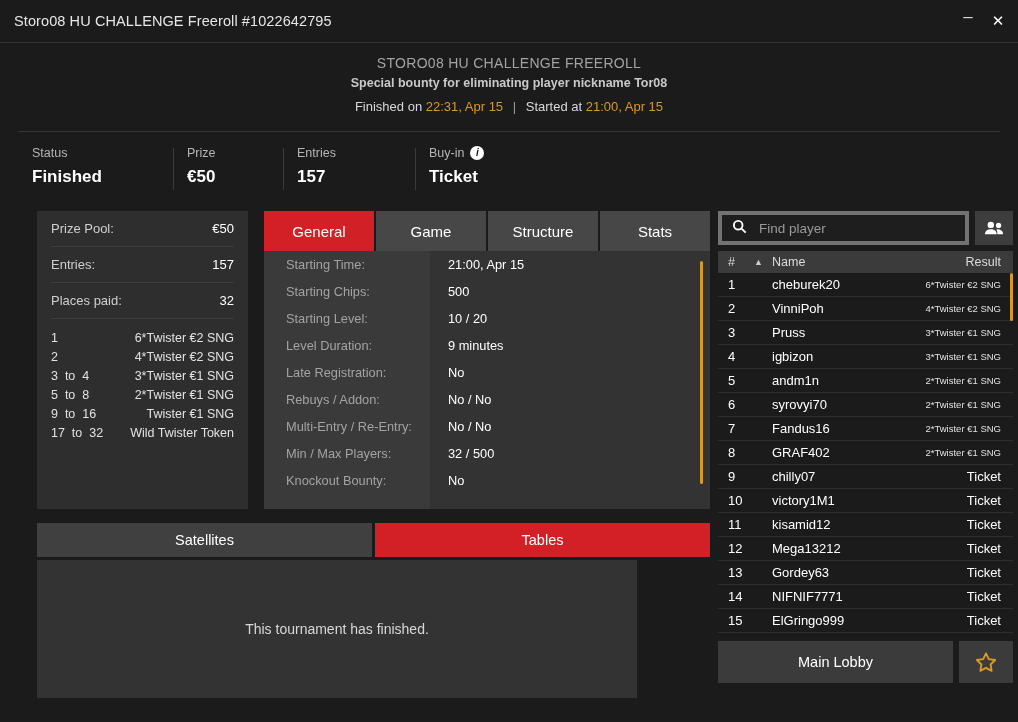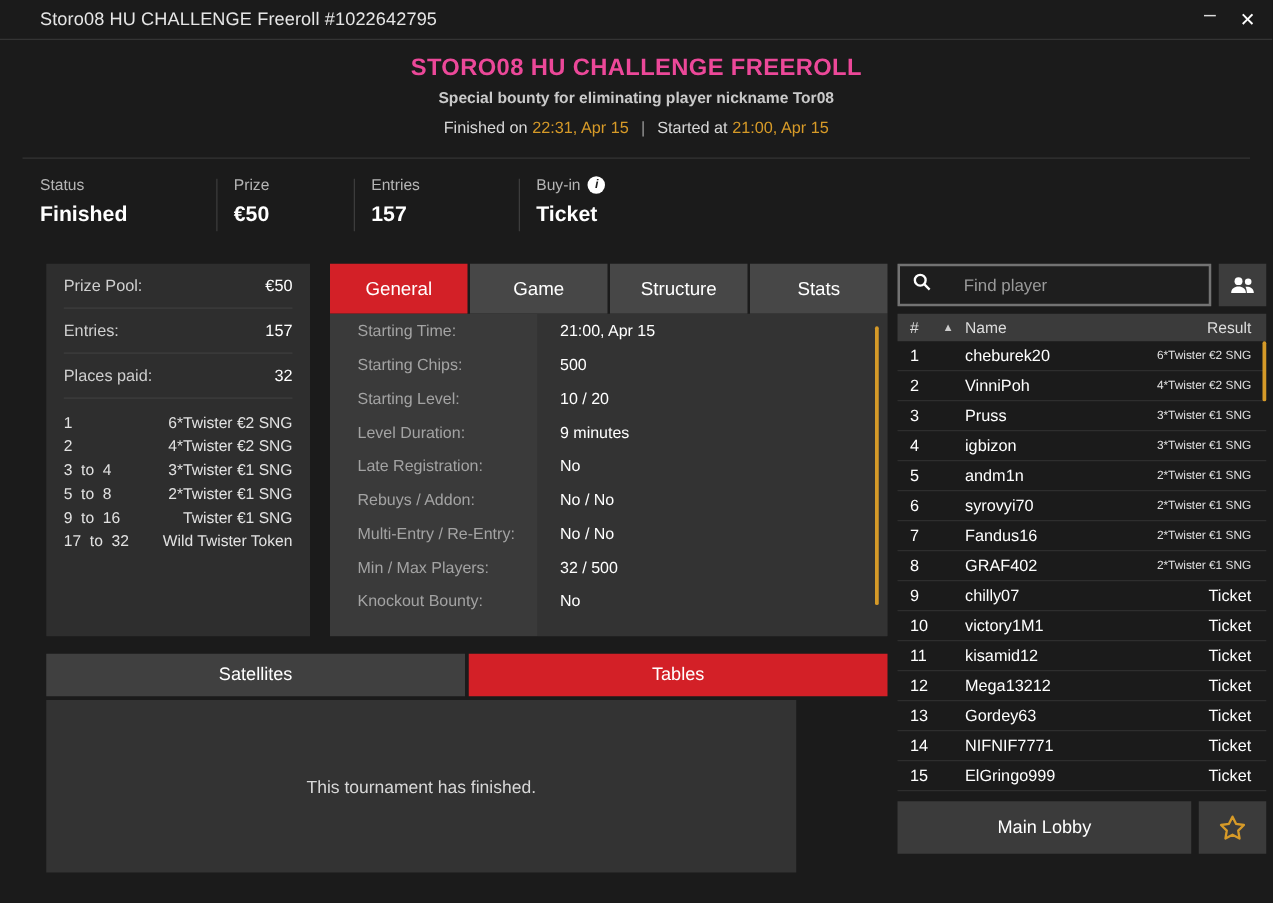--- a/index.html
+++ b/index.html
@@ -7,37 +7,37 @@
     width: 1018px; height: 722px;
     background: #1b1b1b;
     font-family: "Liberation Sans", sans-serif;
     color: #e8e8e8;
     overflow: hidden;
   }
   .app { width: 1018px; height: 722px; position: relative; background: #1b1b1b; }
 
   
   .titlebar {
-    height: 32px; background: #1b1b1b;
+    height: 43px; background: #1b1b1b;
     display: flex; align-items: center;
     border-bottom: 1px solid #343434;
-    padding: 0 6px 0 32px;
+    padding: 0 6px 0 14px;
     gap: 22px;
   }
   .titlebar .ttl { font-size: 14.5px; color: #e6e6e6; letter-spacing: .1px; flex: 1; }
   .wbtns { display: flex; align-items: center; gap: 2px; }
   .wbtn {
     width: 28px; height: 28px; display: flex; align-items: center; justify-content: center;
     color: #ffffff; font-size: 15px; cursor: default;
   }
   .wbtn.min { font-size: 17px; color: #dcdcdc; position: relative; top: -4px; }
 
   
   .header { text-align: center; padding: 12px 0 8px; }
-  .header h1 { font-size: 19px; font-weight: bold; color: #ec4899; letter-spacing: .3px; }
+  .header h1 { font-size: 14px; font-weight: normal; color: #a3a3a3; letter-spacing: .3px; }
   .header .sub { font-size: 12.5px; font-weight: bold; color: #c9c9c9; margin-top: 5px; }
   .header .times { font-size: 13px; color: #d8d8d8; margin-top: 9px; }
   .header .times .gold { color: #d69a28; }
   .header .times .sep { color: #9a9a9a; margin: 0 6px; }
 
   .hr { height: 1px; background: #343434; margin: 9px 18px 0; }
 
   
   .stats { display: flex; height: 68px; align-items: center; padding: 0 18px; }
   .stat { position: relative; padding: 0 14px; }
@@ -107,22 +107,22 @@
   .lowbody {
     position: absolute; left: 21px; top: 358px; width: 600px; height: 138px;
     background: #333333; display: flex; align-items: center; justify-content: center;
   }
   .lowbody .msg { font-size: 14px; color: #d8d8d8; }
 
   
   .right { position: absolute; left: 702px; top: 9px; width: 295px; }
   .searchrow { display: flex; gap: 6px; }
   .searchbox {
-    flex: 1; height: 34px; background: #1e1e1e; border: 2px solid #737373;
-    display: flex; align-items: center; padding: 0 10px; gap: 26px;
+    flex: 1; height: 34px; background: #1e1e1e; border: 4px solid #737373;
+    display: flex; align-items: center; padding: 0 10px; gap: 12px;
   }
   .searchbox input {
     flex: 1; background: transparent; border: none; outline: none;
     color: #e6e6e6; font-size: 13.5px; font-family: "Liberation Sans", sans-serif;
   }
   .searchbox input::placeholder { color: #9a9a9a; }
   .peoplebtn {
     width: 38px; height: 34px; background: #3d3d3d;
     display: flex; align-items: center; justify-content: center; cursor: default;
   }

